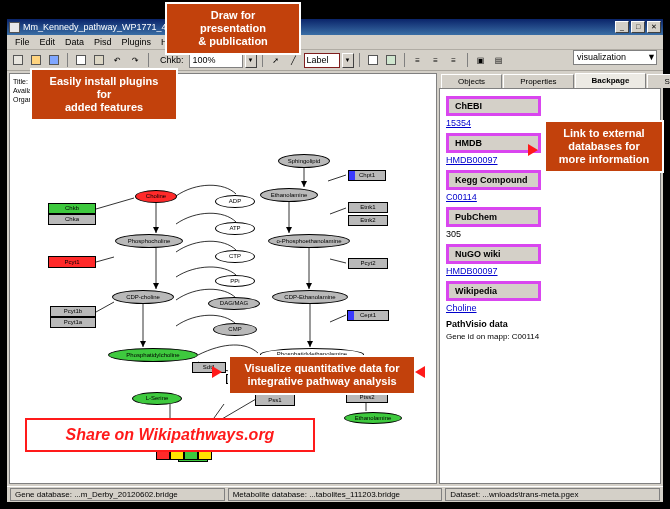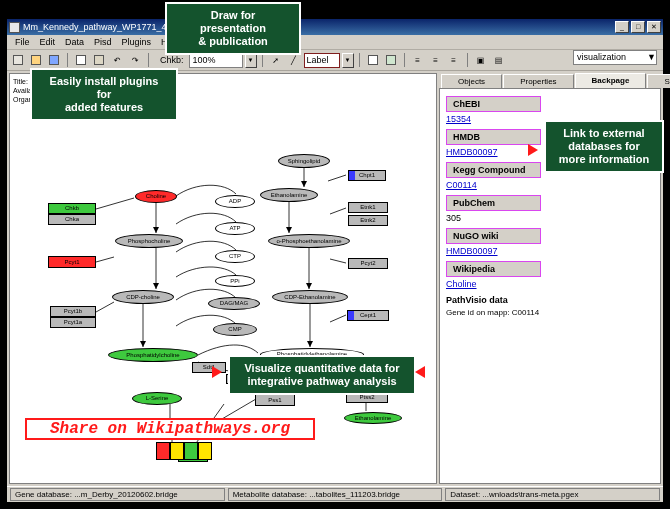--- a/index.html
+++ b/index.html
@@ -143,21 +143,21 @@
   }
   .tab.active { background:#eceae4; font-weight:bold; height:15px; }
   .sidebody {
     flex:1; background:#fff; border:1px solid #808080;
     margin:0 0 0 0; padding:4px 6px; overflow:hidden;
     font-size:9px;
   }
   .sec-title {
     display:inline-block;
     background:#d4d0c8;
-    border:1px solid #d946ef;
+    border:3px solid #d946ef;
     font-weight:bold;
     font-size:9px;
     padding:2px 6px;
     margin: 3px 0 2px 0;
     min-width:95px;
   }
   .sec-link { color:#0000cc; text-decoration:underline; font-size:9px; display:block; margin-bottom:2px;}
   .sec-val { font-size:9px; margin-bottom:2px; }
   .exp-title { font-weight:bold; font-size:9px; margin:6px 0 3px 0; }
   .geneid { font-size:8px; margin-bottom:2px; }
@@ -175,42 +175,41 @@
     border-top:1px solid #fff;
   }
   .statusbar .cell {
     border:1px solid #808080; background:#d4d0c8;
     padding:0 4px; height:13px; line-height:12px;
   }
   .statusbar .grow { flex:1; }
   
   .callout {
     position:absolute;
-    background:#14532d;
+    background:#c2410c;
     color:#fff;
     font-weight:bold;
     font-size:11px;
     text-align:center;
     border:2px solid #fff;
     padding:5px 12px;
     line-height:13px;
     z-index:40;
   }
   .callout-white {
     position:absolute;
     background:#fff;
     color:#ff1a1a;
     font-weight:bold;
     font-style:italic;
     font-size:16px;
     text-align:center;
     border:2px solid #ff1a1a;
-    padding:0 10px;
+    padding:6px 10px;
     z-index:40;
-    font-family:Liberation Mono, monospace;
   }
 </style>
 </head>
 <body>
 
 <div class="app">
 
   <div class="titlebar">
     <div class="ticon"></div>
     <div class="ttext">Mm_Kennedy_pathway_WP1771_45176.gpml - PathVisio</div>

